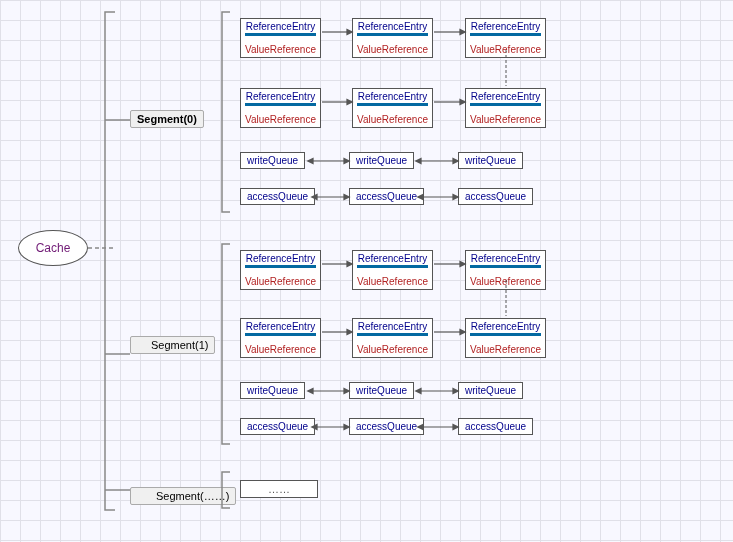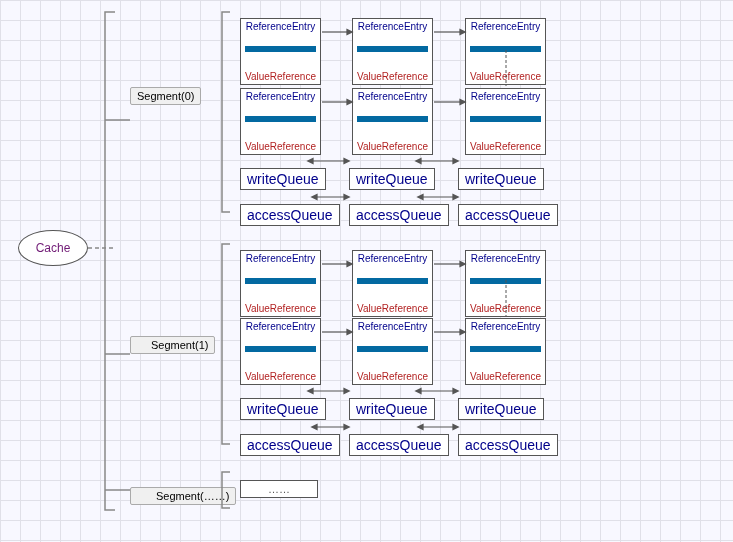--- a/index.html
+++ b/index.html
@@ -53,38 +53,37 @@
       position: absolute;
       border: 1px solid #555;
       background: #fff;
       padding: 2px 4px;
       text-align: center;
       min-width: 78px;
     }
     .entry-box .line1 {
       color: #00008b;
       font-size: 10px;
-      border-bottom: 6px solid #0369a1;
-      padding-bottom: 14px;
-      margin-bottom: 19px;
+      border-bottom: 3px solid #0369a1;
+      padding-bottom: 1px;
+      margin-bottom: 8px;
     }
     .entry-box .line2 {
       color: #b22222;
       font-size: 10px;
     }
     
     .queue-box {
       position: absolute;
       border: 1px solid #555;
       background: #fff;
       padding: 2px 6px;
-      font-size: 14px;
+      font-size: 10px;
       color: #00008b;
       text-align: center;
-      margin-top: 16px;
     }
     
     svg.arrows {
       position: absolute;
       top: 0; left: 0;
       width: 733px;
       height: 542px;
       pointer-events: none;
     }
     .dots-box {
@@ -99,21 +98,21 @@
   </style>
 </head>
 <body>
 
 <div class="canvas">
 
   <div class="cache-ellipse">
     <span>Cache</span>
   </div>
 
-  <div class="segment-label" style="left:130px; top:87px;">
+  <div class="segment-label" style="left:130px; top:110px;font-weight:bold;">
     <span>Segment(0)</span>
   </div>
 
   <div class="segment-label" style="left:130px; top:336px;padding-left:20px;">
     <span>Segment(1)</span>
   </div>
 
   <div class="segment-label" style="left:130px; top:487px;padding-left:25px;">
     <span>Segment(……)</span>
   </div>

